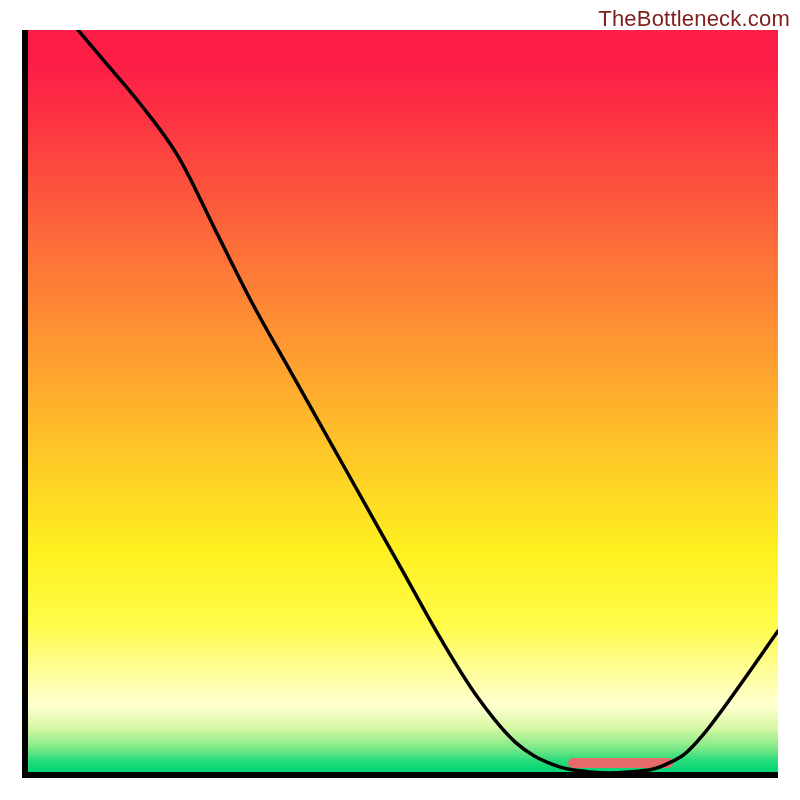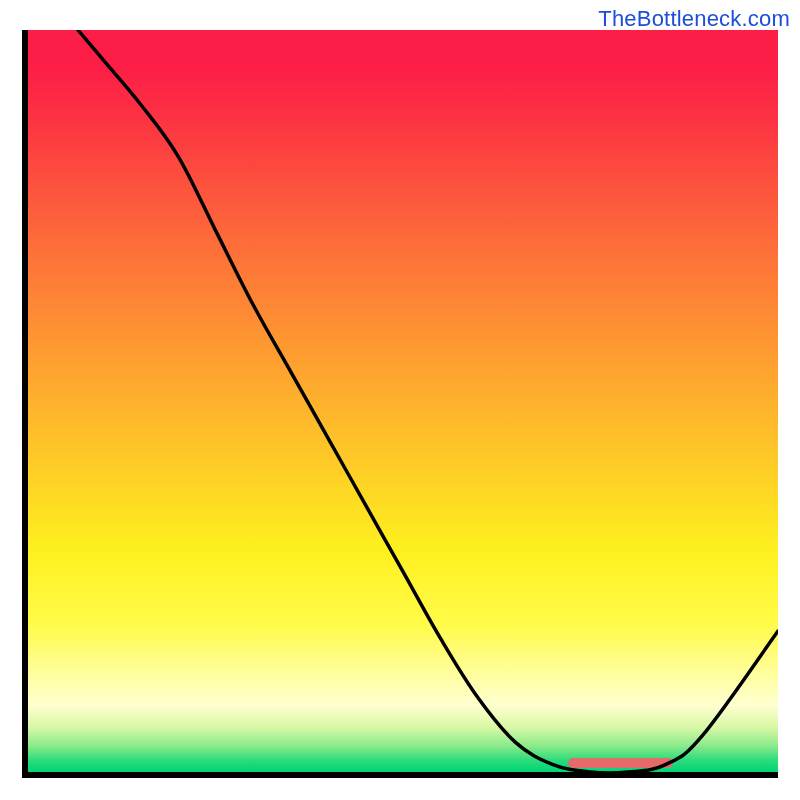--- a/index.html
+++ b/index.html
@@ -14,21 +14,21 @@
   .wrap {
     position: relative;
     width: 800px;
     height: 800px;
   }
   .attribution {
     position: absolute;
     top: 6px;
     right: 10px;
     font-size: 22px;
-    color: #1d4ed8;
+    color: #7f1d1d;
     font-weight: 400;
     letter-spacing: 0.2px;
     margin-left: 28px;
   }
   .plot {
     position: absolute;
     left: 22px;
     top: 30px;
     width: 756px;
     height: 748px;

